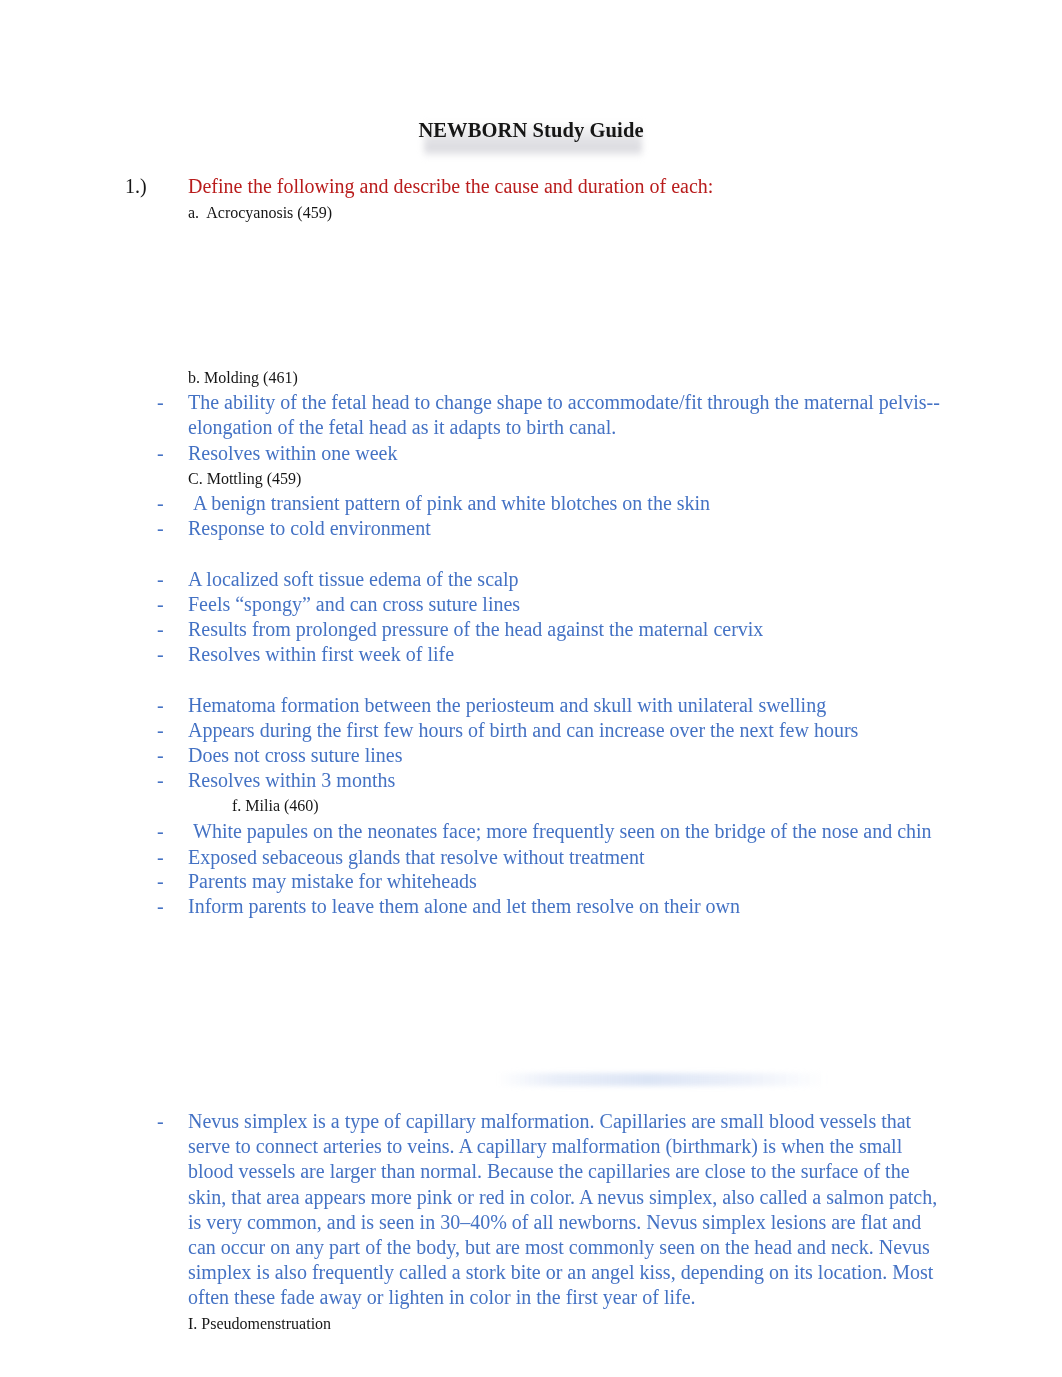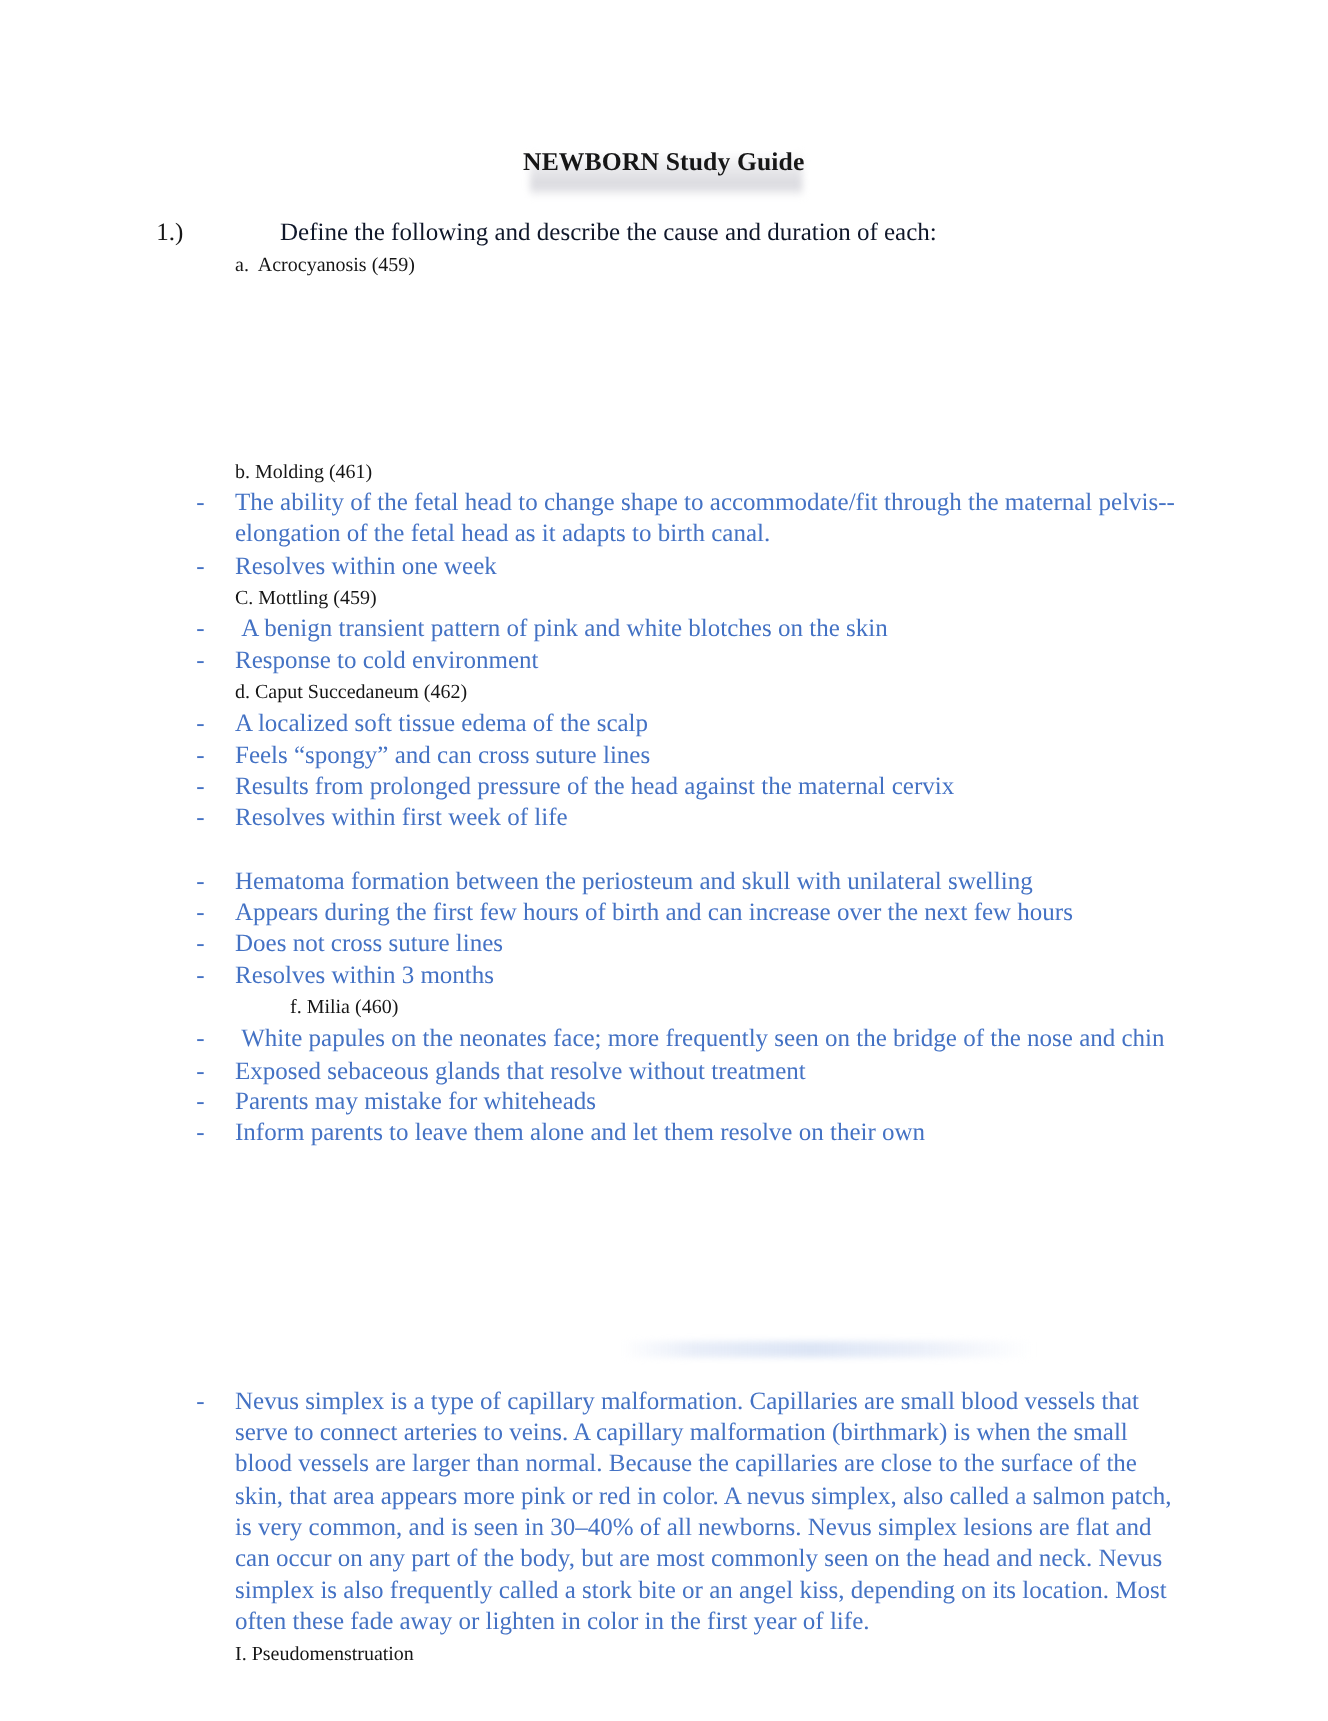--- a/index.html
+++ b/index.html
@@ -58,23 +58,22 @@
     font-size: 20px;
     line-height: 25.2px;
     color: #161616;
   }
   .lead-text {
     position: absolute;
     left: 188px;
     top: 174px;
     font-size: 20px;
     line-height: 25.2px;
-    color: #0f172a;
+    color: #b91c1c;
     white-space: pre;
-    margin-left: 36px;
   }
   .sub-head {
     position: absolute;
     left: 188px;
     font-size: 16px;
     line-height: 25.2px;
     color: #161616;
     white-space: pre;
   }
 
@@ -150,21 +149,20 @@
   <div class="sub-head" style="top:466px;">C. Mottling (459)</div>
   <div class="bullet" style="top:491px;">
     <span class="dash">-</span>
     <span class="btext"> A benign transient pattern of pink and white blotches on the skin</span>
   </div>
   <div class="bullet" style="top:516px;">
     <span class="dash">-</span>
     <span class="btext">Response to cold environment</span>
   </div>
 
-  <div class="sub-head" style="top:541px;">d. Caput Succedaneum (462)</div>
   <div class="bullet" style="top:567px;">
     <span class="dash">-</span>
     <span class="btext">A localized soft tissue edema of the scalp</span>
   </div>
   <div class="bullet" style="top:592px;">
     <span class="dash">-</span>
     <span class="btext">Feels “spongy” and can cross suture lines</span>
   </div>
   <div class="bullet" style="top:617px;">
     <span class="dash">-</span>

